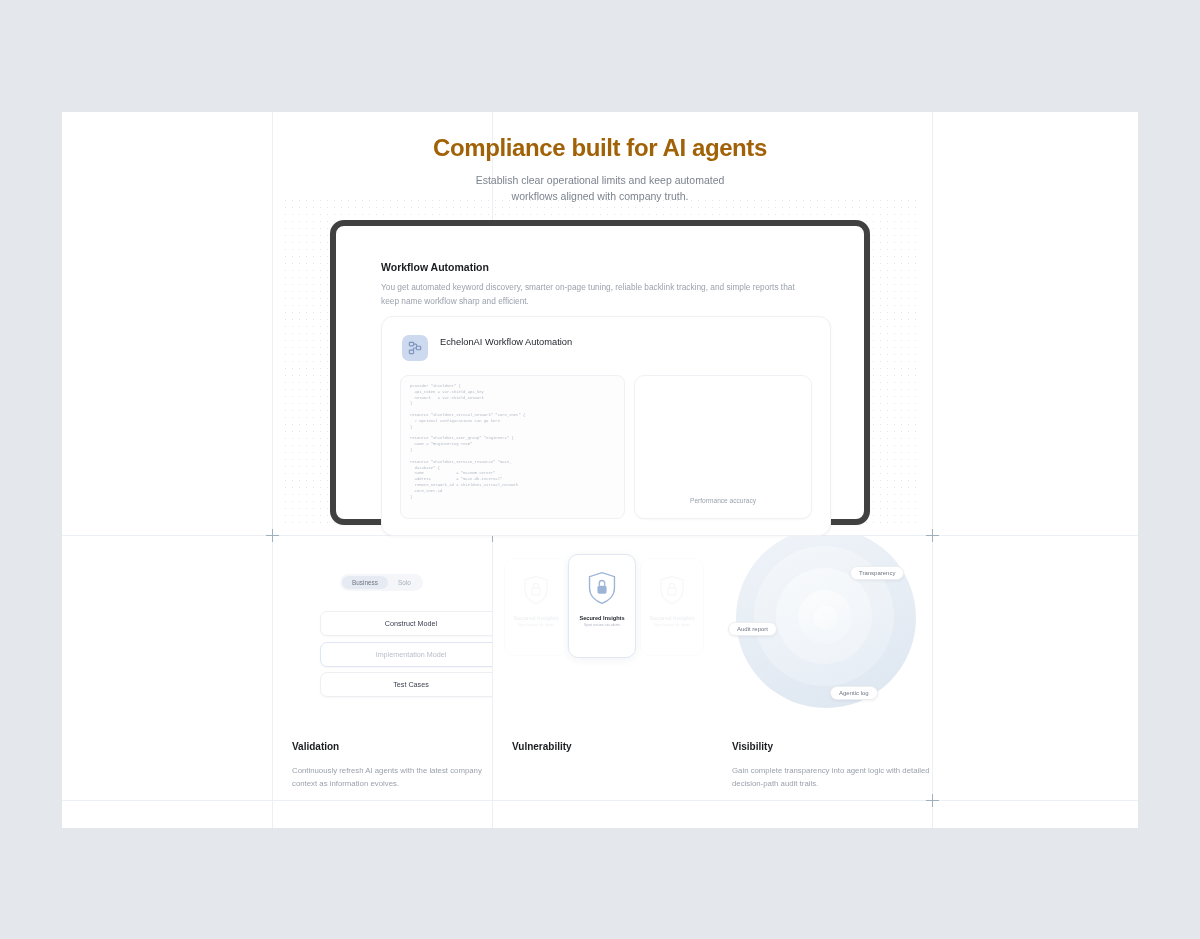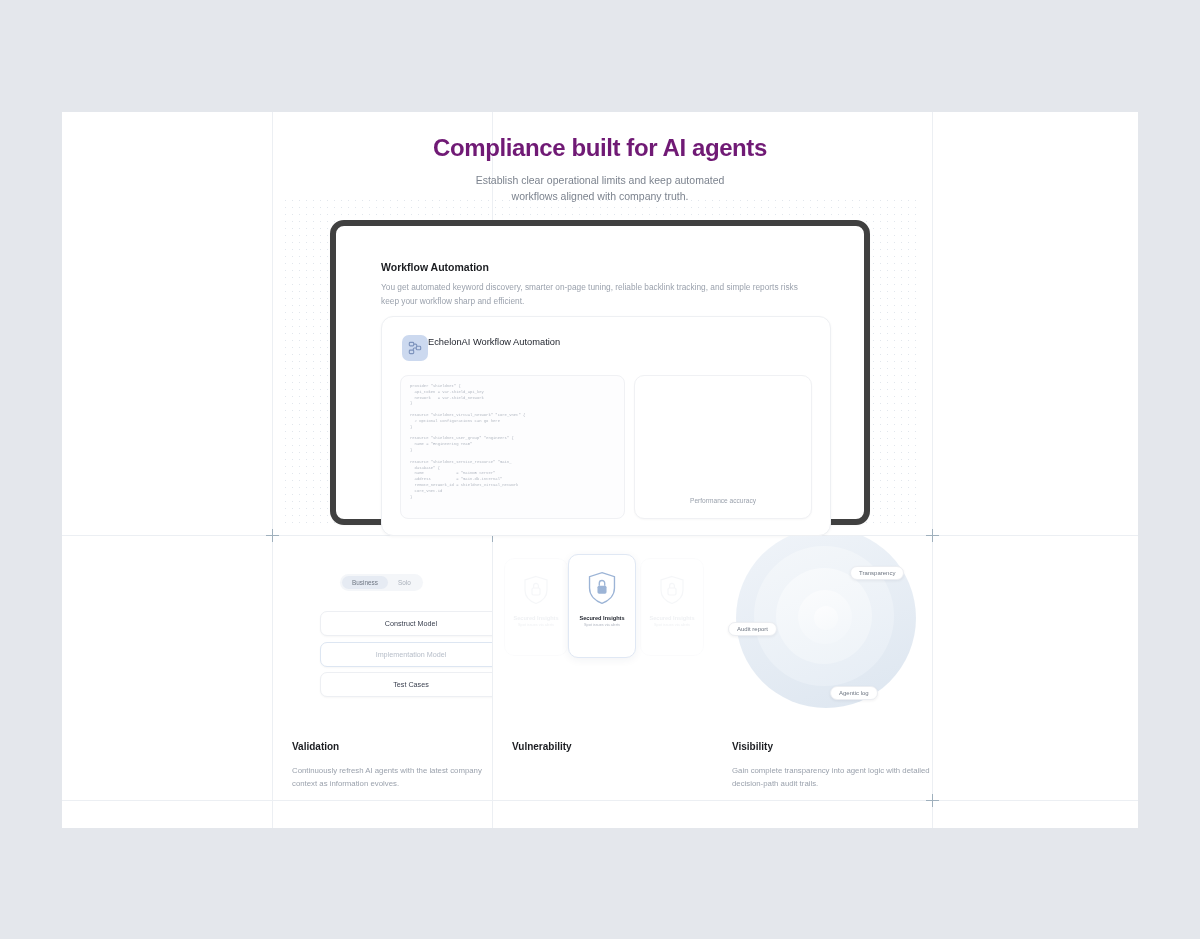--- a/index.html
+++ b/index.html
@@ -37,21 +37,21 @@
     position: absolute;
     left: 220px; top: 85px; width: 640px; height: 330px;
     background-image: radial-gradient(#d7dde6 0.9px, transparent 1px);
     background-size: 7px 7px;
     opacity: .75;
   }
 
   
   .hero { position: absolute; left: 0; right: 0; top: 22px; text-align: center; }
   .hero h1 {
-    font-size: 24px; font-weight: 700; color: #701a75;
+    font-size: 24px; font-weight: 700; color: #a16207;
     letter-spacing: -0.4px;
   }
   .hero p {
     margin-top: 10px;
     font-size: 10.5px; color: #7c838e; line-height: 1.55;
   }
 
   
   .panel {
     position: absolute;
@@ -72,21 +72,21 @@
 
   
   .inner {
     position: absolute; left: 45px; top: 90px;
     width: 450px; height: 220px;
     background: #fff;
     border: 1px solid #eef0f3;
     border-radius: 12px;
     box-shadow: 0 1px 3px rgba(20,25,40,.035);
   }
-  .brand { position: absolute; left: 20px; top: 18px; display: flex; align-items: flex-start; }
+  .brand { position: absolute; left: 20px; top: 18px; display: flex; gap: 12px; align-items: flex-start; }
   .brand-icon {
     width: 26px; height: 26px; border-radius: 7px;
     background: #ccd9ef;
     display: flex; align-items: center; justify-content: center;
     flex: 0 0 auto;
   }
   .brand-name { font-size: 9.3px; color: #232730; line-height: 1.45; padding-top: 1px; }
 
   .code-wrap {
     position: absolute; left: 18px; top: 58px;
@@ -199,21 +199,21 @@
 
   <div class="dots"></div>
 
   <div class="hero">
     <h1>Compliance built for AI agents</h1>
     <p style="max-width:280px;margin-left:auto;margin-right:auto;">Establish clear operational limits and keep automated workflows aligned with company truth.</p>
   </div>
 
   <div class="panel">
     <div class="panel-title">Workflow Automation</div>
-    <div class="panel-sub">You get automated keyword discovery, smarter on-page tuning, reliable backlink tracking, and simple reports risks keep your workflow sharp and efficient.</div>
+    <div class="panel-sub">You get automated keyword discovery, smarter on-page tuning, reliable backlink tracking, and simple reports that keep name workflow sharp and efficient.</div>
 
     <div class="inner">
       <div class="brand">
         <div class="brand-icon">
           <svg width="14" height="14" viewBox="0 0 16 16" fill="none" stroke="#7e94bd" stroke-width="1.3">
             <rect x="1.5" y="1.5" width="5" height="4" rx="1"></rect>
             <rect x="9.5" y="6" width="5" height="4" rx="1"></rect>
             <rect x="1.5" y="10.5" width="5" height="4" rx="1"></rect>
             <path d="M6.5 3.5h2.2a1.3 1.3 0 0 1 1.3 1.3v1.2M9.5 8H7.3A1.3 1.3 0 0 0 6 9.3v1.2"></path>
           </svg>

